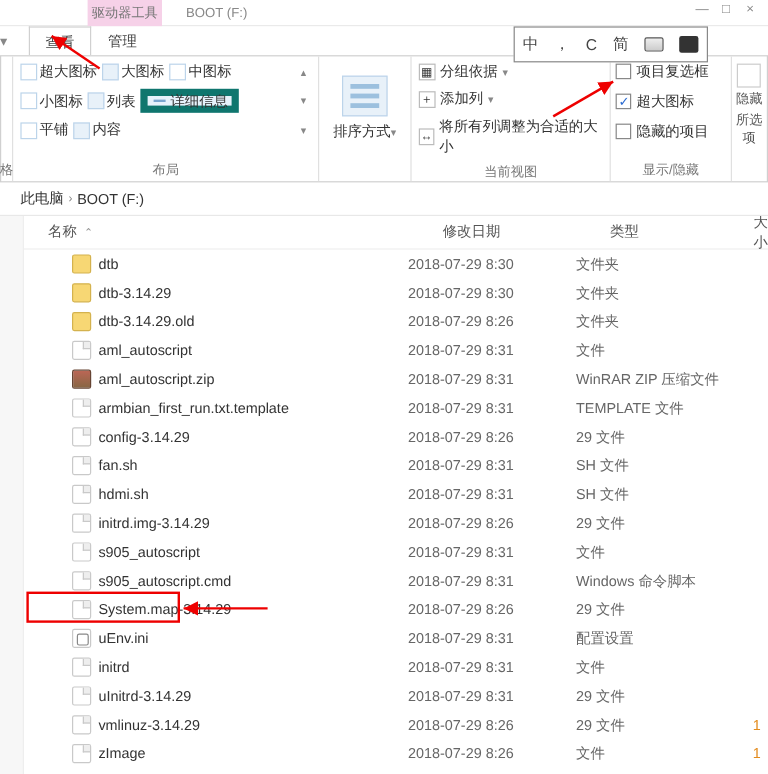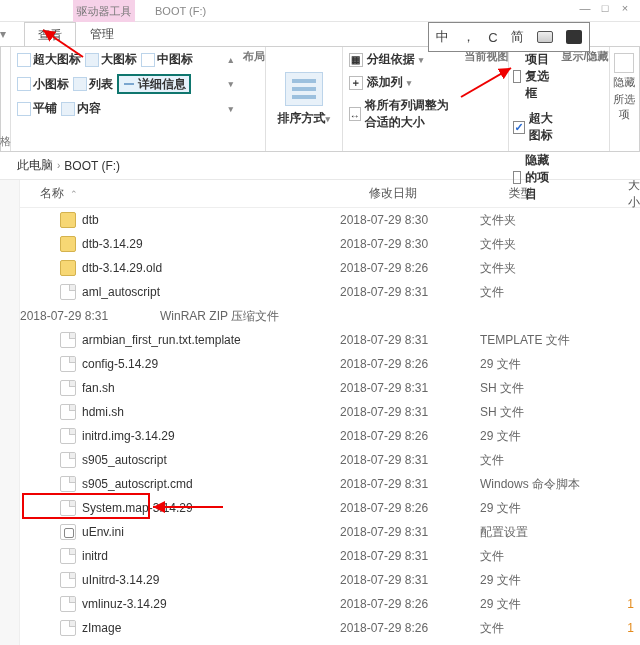--- a/index.html
+++ b/index.html
@@ -23,31 +23,31 @@
   .ime-cat { width: 16px; height: 14px; background: #333; border-radius: 2px; }
 
   
   .tabstrip { height: 24px; display: flex; align-items: flex-end; padding-left: 0; background: #fff; position: relative; }
   .expand-icon { width: 24px; text-align: left; color: #888; font-size: 12px; line-height: 24px; }
   .rtab { width: 52px; text-align: center; line-height: 24px; font-size: 12px; color: #444; }
   .rtab.active { border: 1px solid #d0d0d0; border-bottom: none; background: #fff; position: relative; top: 1px; }
 
   
   .ribbon { height: 106px; background: #fff; border: 1px solid #d0d0d0; display: flex; position: relative; }
-  .group { border-right: 1px solid #e0e0e0; display: flex; flex-direction: row; font-weight: bold; }
+  .group { border-right: 1px solid #e0e0e0; display: flex; flex-direction: column; }
   .group-body { flex: 1; display: flex; }
   .group-label { height: 18px; text-align: center; font-size: 11px; color: #777; line-height: 18px; }
 
   
   .layout-group { width: 260px; }
   .layout-body { padding: 4px 6px; display: flex; flex-direction: column; gap: 6px; }
   .lrow { display: flex; align-items: center; gap: 4px; }
   .lbtn { display: flex; align-items: center; gap: 2px; font-size: 12px; color: #333; }
   .lbtn .mini-icon { width: 14px; height: 14px; display: inline-flex; align-items: center; justify-content: center; }
-  .lbtn.detail { border: 2px solid #0f766e; background: #e6f2fb; padding: 0 3px; height: 20px; text-align: center; }
+  .lbtn.detail { border: 6px solid #0f766e; background: #e6f2fb; padding: 0 3px; height: 20px; text-align: center; }
   .carets { display: flex; flex-direction: column; margin-left: auto; padding-right: 4px; gap: 0; color: #888; font-size: 9px; line-height: 8px; text-align: center; }
 
   
   .sort-group { width: 78px; }
   .sort-body { flex: 1; display: flex; flex-direction: column; align-items: center; justify-content: center; gap: 4px; }
   .sort-icon { width: 38px; height: 34px; border: 1px solid #bcd4ea; background: #e8f1f9;
     position: relative; }
   .sort-icon::before, .sort-icon::after { content:""; position:absolute; left:6px; right:6px; height:4px; background:#9cc0de; }
   .sort-icon::before { top:6px; }
   .sort-icon::after { top:14px; box-shadow: 0 8px 0 #9cc0de; }
@@ -316,37 +316,41 @@
         <div class="row">
           <div class="c-name">
             <span class="ico file"></span>
             <span>aml_autoscript</span>
           </div>
           <div class="c-date">2018-07-29 8:31</div>
           <div class="c-type">文件</div>
           <div class="c-size"></div>
         </div>
         <div class="row">
+          <div class="c-name">
+            <span class="ico zip"></span>
+            <span>aml_autoscript.zip</span>
+          </div>
           <div class="c-date">2018-07-29 8:31</div>
           <div class="c-type">WinRAR ZIP 压缩文件</div>
           <div class="c-size"></div>
         </div>
         <div class="row">
           <div class="c-name">
             <span class="ico file"></span>
             <span>armbian_first_run.txt.template</span>
           </div>
           <div class="c-date">2018-07-29 8:31</div>
           <div class="c-type">TEMPLATE 文件</div>
           <div class="c-size"></div>
         </div>
         <div class="row">
           <div class="c-name">
             <span class="ico file"></span>
-            <span>config-5.14.29</span>
+            <span>config-3.14.29</span>
           </div>
           <div class="c-date">2018-07-29 8:26</div>
           <div class="c-type">29 文件</div>
           <div class="c-size"></div>
         </div>
         <div class="row">
           <div class="c-name">
             <span class="ico file"></span>
             <span>fan.sh</span>
           </div>

